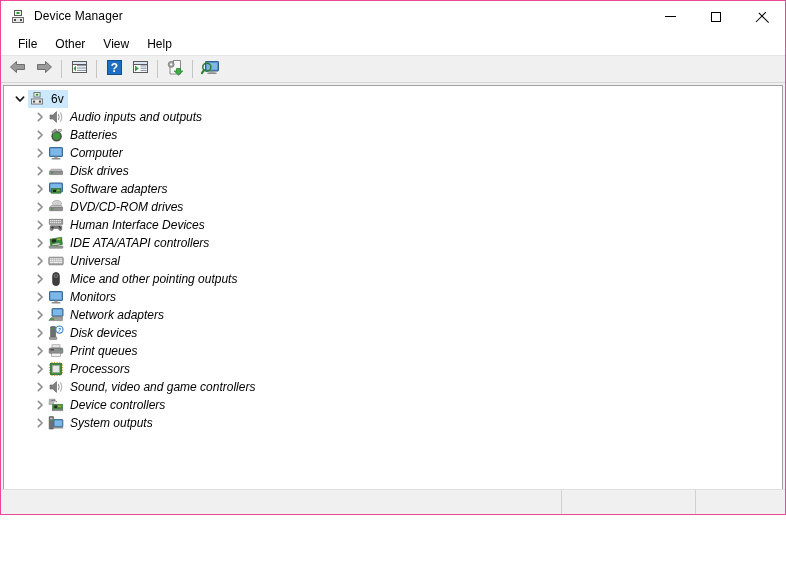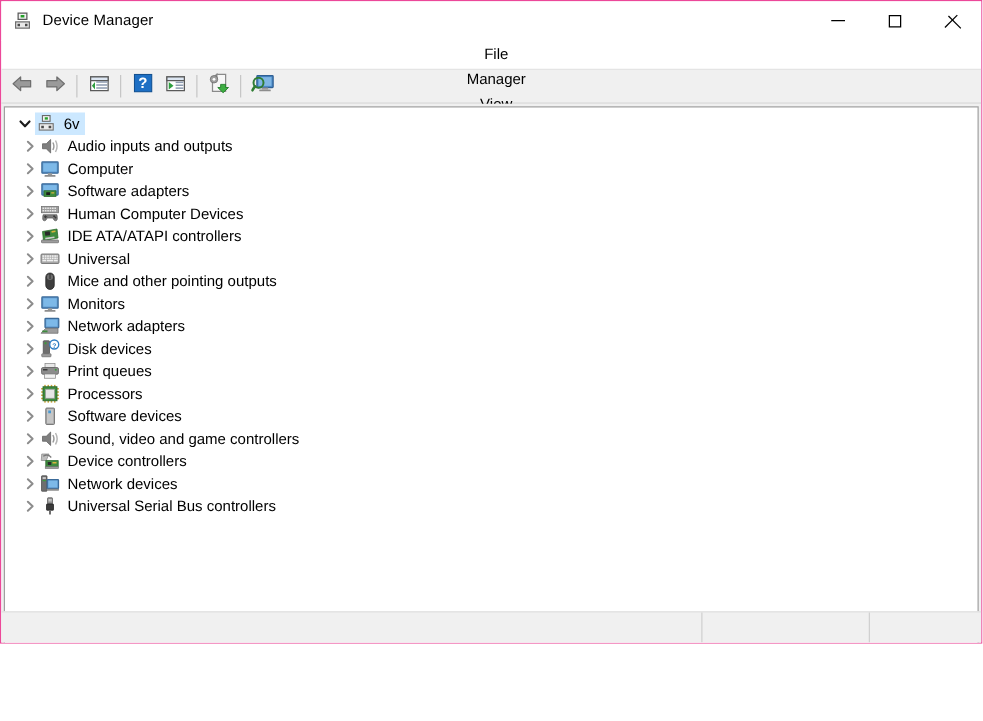--- a/index.html
+++ b/index.html
@@ -96,21 +96,20 @@
   .glyph-close::after  { transform: rotate(-45deg) translate(-5px, 3px); }
 
   
   .menubar {
     height: 22px;
     background: #ffffff;
     display: flex;
     align-items: center;
     padding-left: 8px;
     border-bottom: 1px solid #e4e4e4;
-    flex-direction: column;
   }
   .menu-item {
     font-size: 12px;
     color: #000;
     padding: 2px 9px;
     line-height: 16px;
     cursor: default;
     white-space: nowrap;
   }
 
@@ -186,21 +185,21 @@
     line-height: 16px;
   }
   .root-row { padding-left: 8px; }
   .root-hl {
     display: inline-flex;
     align-items: center;
     background: #cce8ff;
     padding: 0 4px 0 1px;
     height: 18px;
   }
-  .child-row { padding-left: 12px; }
+  .child-row { padding-left: 28px; font-style: italic; }
 
   
   .statusbar {
     position: absolute;
     left: 0;
     bottom: 0;
     width: 100%;
     height: 25px;
     background: #f0f0f0;
     border-top: 1px solid #dfdfdf;
@@ -248,21 +247,21 @@
         <span class="glyph-max"></span>
       </button>
       <button class="win-btn close" title="Close">
         <span class="glyph-close"></span>
       </button>
     </div>
   </div>
 
   <div class="menubar">
     <div class="menu-item">File</div>
-    <div class="menu-item">Manager</div>
+    <div class="menu-item">Other</div>
     <div class="menu-item">View</div>
     <div class="menu-item">Help</div>
   </div>
 
   <div class="toolbar">
 
     <div class="tool-btn" title="Back">
       <span>
         <svg width="18" height="16" viewBox="0 0 18 16">
           <path d="M7.5 2.5 L1.5 8 L7.5 13.5 L7.5 10.5 L15.5 10.5 L15.5 5.5 L7.5 5.5 Z" fill="#9a9a9a" stroke="#6f6f6f" stroke-width="1" stroke-linejoin="round"></path>
@@ -383,57 +382,105 @@
         <span class="node-icon">
           <svg width="16" height="16" viewBox="0 0 16 16">
             <path d="M2 6 L5 6 L8.5 2.6 L8.5 13.4 L5 10 L2 10 Z" fill="#7f7f7f" stroke="#5e5e5e" stroke-width="0.6"></path>
             <path d="M10.3 5 Q12 8 10.3 11" fill="none" stroke="#9a9a9a" stroke-width="1.2"></path>
             <path d="M12.4 3.4 Q15 8 12.4 12.6" fill="none" stroke="#b5b5b5" stroke-width="1.2"></path>
           </svg>
         </span>
         <span class="node-label">Audio inputs and outputs</span>
       </div>
 
+      <div class="tree-row child-row">
+        <span class="chev">
+          <svg width="10" height="10" viewBox="0 0 10 10">
+              <path d="M3.3 1.4 L7.1 5 L3.3 8.6" fill="none" stroke="#8d8d8d" stroke-width="1.6" stroke-linecap="round" stroke-linejoin="round"></path>
+            </svg>
+        </span>
+        <span class="node-icon">
+          <svg width="16" height="16" viewBox="0 0 16 16">
+            <circle cx="8.6" cy="9.2" r="5.2" fill="#4e4e4e"></circle>
+            <circle cx="8.6" cy="9.2" r="3.6" fill="#3d9b3d"></circle>
+            <path d="M3.5 5 L7.5 2 L9 3.6 L5.3 6.5 Z" fill="#9a9a9a" stroke="#6e6e6e" stroke-width="0.6"></path>
+            <rect x="10.2" y="2.2" width="3.4" height="2.2" fill="#c8c8c8" stroke="#7a7a7a" stroke-width="0.5"></rect>
+          </svg>
+        </span>
+        <span class="node-label">Batteries</span>
+      </div>
 
       <div class="tree-row child-row">
         <span class="chev">
           <svg width="10" height="10" viewBox="0 0 10 10">
               <path d="M3.3 1.4 L7.1 5 L3.3 8.6" fill="none" stroke="#8d8d8d" stroke-width="1.6" stroke-linecap="round" stroke-linejoin="round"></path>
             </svg>
         </span>
         <span class="node-icon">
           <svg width="16" height="16" viewBox="0 0 16 16">
             <rect x="1.5" y="2.5" width="13" height="9" rx="0.6" fill="#5b93c8" stroke="#3a6a99"></rect>
             <rect x="2.6" y="3.6" width="10.8" height="6.7" fill="#7db9e8"></rect>
             <rect x="6.3" y="11.6" width="3.4" height="1.5" fill="#9a9a9a"></rect>
             <rect x="3.6" y="13" width="8.8" height="1.4" rx="0.5" fill="#8d8d8d"></rect>
           </svg>
         </span>
         <span class="node-label">Computer</span>
       </div>
 
+      <div class="tree-row child-row">
+        <span class="chev">
+          <svg width="10" height="10" viewBox="0 0 10 10">
+              <path d="M3.3 1.4 L7.1 5 L3.3 8.6" fill="none" stroke="#8d8d8d" stroke-width="1.6" stroke-linecap="round" stroke-linejoin="round"></path>
+            </svg>
+        </span>
+        <span class="node-icon">
+          <svg width="16" height="16" viewBox="0 0 16 16">
+            <path d="M1.5 8.5 L3.2 6.2 L13.4 6.2 L14.6 8.5 Z" fill="#bdbdbd" stroke="#8a8a8a" stroke-width="0.6"></path>
+            <rect x="1.5" y="8.4" width="13.1" height="3.2" rx="0.5" fill="#8f8f8f" stroke="#6a6a6a" stroke-width="0.6"></rect>
+            <rect x="3" y="9.4" width="2.2" height="1.3" fill="#3d9b3d"></rect>
+          </svg>
+        </span>
+        <span class="node-label">Disk drives</span>
+      </div>
 
       <div class="tree-row child-row">
         <span class="chev">
           <svg width="10" height="10" viewBox="0 0 10 10">
               <path d="M3.3 1.4 L7.1 5 L3.3 8.6" fill="none" stroke="#8d8d8d" stroke-width="1.6" stroke-linecap="round" stroke-linejoin="round"></path>
             </svg>
         </span>
         <span class="node-icon">
           <svg width="16" height="16" viewBox="0 0 16 16">
             <rect x="1.5" y="2" width="13" height="9" rx="0.6" fill="#5b93c8" stroke="#3a6a99"></rect>
             <rect x="2.6" y="3.1" width="10.8" height="4.6" fill="#7db9e8"></rect>
             <rect x="3.2" y="7.6" width="9.6" height="4.6" fill="#3e8b3e" stroke="#2a682a" stroke-width="0.6"></rect>
             <rect x="5" y="8.8" width="3" height="2.2" fill="#1d1d1d"></rect>
             <rect x="9" y="8.8" width="2.4" height="1" fill="#d8b43c"></rect>
           </svg>
         </span>
         <span class="node-label">Software adapters</span>
       </div>
 
+      <div class="tree-row child-row">
+        <span class="chev">
+          <svg width="10" height="10" viewBox="0 0 10 10">
+              <path d="M3.3 1.4 L7.1 5 L3.3 8.6" fill="none" stroke="#8d8d8d" stroke-width="1.6" stroke-linecap="round" stroke-linejoin="round"></path>
+            </svg>
+        </span>
+        <span class="node-icon">
+          <svg width="16" height="16" viewBox="0 0 16 16">
+            <ellipse cx="9" cy="4.4" rx="4.4" ry="2.8" fill="#d8d8d8" stroke="#8f8f8f" stroke-width="0.6"></ellipse>
+            <ellipse cx="9" cy="4.4" rx="1.2" ry="0.8" fill="#ffffff" stroke="#9a9a9a" stroke-width="0.5"></ellipse>
+            <path d="M1.5 8.6 L3.2 6.4 L13.4 6.4 L14.6 8.6 Z" fill="#c2c2c2" stroke="#8a8a8a" stroke-width="0.6"></path>
+            <rect x="1.5" y="8.5" width="13.1" height="3.2" rx="0.5" fill="#8f8f8f" stroke="#6a6a6a" stroke-width="0.6"></rect>
+            <rect x="3" y="9.5" width="2.2" height="1.3" fill="#3d9b3d"></rect>
+          </svg>
+        </span>
+        <span class="node-label">DVD/CD-ROM drives</span>
+      </div>
 
       <div class="tree-row child-row">
         <span class="chev">
           <svg width="10" height="10" viewBox="0 0 10 10">
               <path d="M3.3 1.4 L7.1 5 L3.3 8.6" fill="none" stroke="#8d8d8d" stroke-width="1.6" stroke-linecap="round" stroke-linejoin="round"></path>
             </svg>
         </span>
         <span class="node-icon">
           <svg width="16" height="16" viewBox="0 0 16 16">
             <rect x="1.2" y="2.2" width="13.6" height="5" fill="#9d9d9d" stroke="#6e6e6e" stroke-width="0.6"></rect>
@@ -451,21 +498,21 @@
               <rect x="9.6" y="5" width="1.3" height="1.2"></rect>
                 <rect x="11.5" y="5" width="1.3" height="1.2"></rect>
             </g>
             <path d="M2.5 8.8 Q1.4 13.6 3.6 13.6 Q5 13.6 5.6 11.4 L10.4 11.4 Q11 13.6 12.4 13.6 Q14.6 13.6 13.5 8.8 Z" fill="#7d7d7d" stroke="#5a5a5a" stroke-width="0.6"></path>
             <rect x="3.2" y="10" width="2.6" height="0.9" fill="#3a3a3a"></rect>
             <rect x="3.9" y="9.3" width="0.9" height="2.3" fill="#3a3a3a"></rect>
             <circle cx="11.3" cy="9.9" r="0.8" fill="#3a3a3a"></circle>
             <circle cx="12.4" cy="10.9" r="0.8" fill="#3a3a3a"></circle>
           </svg>
         </span>
-        <span class="node-label">Human Computer Devices</span>
+        <span class="node-label">Human Interface Devices</span>
       </div>
 
       <div class="tree-row child-row">
         <span class="chev">
           <svg width="10" height="10" viewBox="0 0 10 10">
               <path d="M3.3 1.4 L7.1 5 L3.3 8.6" fill="none" stroke="#8d8d8d" stroke-width="1.6" stroke-linecap="round" stroke-linejoin="round"></path>
             </svg>
         </span>
         <span class="node-icon">
           <svg width="16" height="16" viewBox="0 0 16 16">
@@ -624,35 +671,20 @@
               <rect x="13.5" y="8.6" width="1.6" height="1.2"></rect>
                 <rect x="13.5" y="11.2" width="1.6" height="1.2"></rect>
             </g>
             <rect x="2.4" y="2.4" width="11.2" height="11.2" fill="#3e8b3e" stroke="#2a682a" stroke-width="0.7"></rect>
             <rect x="4.4" y="4.4" width="7.2" height="7.2" fill="#e6e6e6" stroke="#9a9a9a" stroke-width="0.6"></rect>
           </svg>
         </span>
         <span class="node-label">Processors</span>
       </div>
 
-      <div class="tree-row child-row">
-        <span class="chev">
-          <svg width="10" height="10" viewBox="0 0 10 10">
-              <path d="M3.3 1.4 L7.1 5 L3.3 8.6" fill="none" stroke="#8d8d8d" stroke-width="1.6" stroke-linecap="round" stroke-linejoin="round"></path>
-            </svg>
-        </span>
-        <span class="node-icon">
-          <svg width="16" height="16" viewBox="0 0 16 16">
-            <rect x="4.6" y="1.4" width="7" height="13.2" rx="0.8" fill="#a6a6a6" stroke="#6e6e6e" stroke-width="0.7"></rect>
-            <rect x="5.6" y="2.4" width="5" height="11.2" fill="#c6c6c6"></rect>
-            <rect x="6.6" y="3.4" width="2.2" height="2.2" fill="#4a9ad4"></rect>
-          </svg>
-        </span>
-        <span class="node-label">Software devices</span>
-      </div>
 
       <div class="tree-row child-row">
         <span class="chev">
           <svg width="10" height="10" viewBox="0 0 10 10">
               <path d="M3.3 1.4 L7.1 5 L3.3 8.6" fill="none" stroke="#8d8d8d" stroke-width="1.6" stroke-linecap="round" stroke-linejoin="round"></path>
             </svg>
         </span>
         <span class="node-icon">
           <svg width="16" height="16" viewBox="0 0 16 16">
             <path d="M2 6 L5 6 L8.5 2.6 L8.5 13.4 L5 10 L2 10 Z" fill="#7f7f7f" stroke="#5e5e5e" stroke-width="0.6"></path>
@@ -691,40 +723,23 @@
         <span class="node-icon">
           <svg width="16" height="16" viewBox="0 0 16 16">
             <rect x="1.2" y="1.6" width="4.4" height="12.4" rx="0.5" fill="#6e6e6e" stroke="#4a4a4a" stroke-width="0.6"></rect>
             <rect x="2.1" y="2.7" width="2.6" height="1.5" fill="#c8c8c8"></rect>
             <rect x="2.1" y="5" width="2.6" height="1" fill="#3d9b3d"></rect>
             <rect x="5.8" y="4.6" width="9" height="7.2" rx="0.5" fill="#5b93c8" stroke="#3a6a99"></rect>
             <rect x="6.7" y="5.5" width="7.2" height="5.4" fill="#7db9e8"></rect>
             <rect x="5.4" y="12" width="9.8" height="1.5" rx="0.5" fill="#8d8d8d"></rect>
           </svg>
         </span>
-        <span class="node-label">Network devices</span>
-      </div>
-
-      <div class="tree-row child-row">
-        <span class="chev">
-          <svg width="10" height="10" viewBox="0 0 10 10">
-              <path d="M3.3 1.4 L7.1 5 L3.3 8.6" fill="none" stroke="#8d8d8d" stroke-width="1.6" stroke-linecap="round" stroke-linejoin="round"></path>
-            </svg>
-        </span>
-        <span class="node-icon">
-          <svg width="16" height="16" viewBox="0 0 16 16">
-            <rect x="6" y="1.2" width="4" height="5" rx="0.5" fill="#8f8f8f" stroke="#5e5e5e" stroke-width="0.6"></rect>
-            <rect x="6.9" y="2.2" width="0.9" height="2" fill="#e0e0e0"></rect>
-            <rect x="8.3" y="2.2" width="0.9" height="2" fill="#e0e0e0"></rect>
-            <rect x="5.2" y="6.2" width="5.6" height="5" rx="0.5" fill="#3a3a3a" stroke="#1f1f1f" stroke-width="0.6"></rect>
-            <rect x="7.2" y="11.2" width="1.6" height="3.4" fill="#6e6e6e"></rect>
-          </svg>
-        </span>
-        <span class="node-label">Universal Serial Bus controllers</span>
-      </div>
+        <span class="node-label">System outputs</span>
+      </div>
+
 
     </div>
   </div>
 
   <div class="statusbar">
     <div class="status-pane sp1"></div>
     <div class="status-pane sp2"></div>
     <div class="status-pane sp3"></div>
   </div>
 

